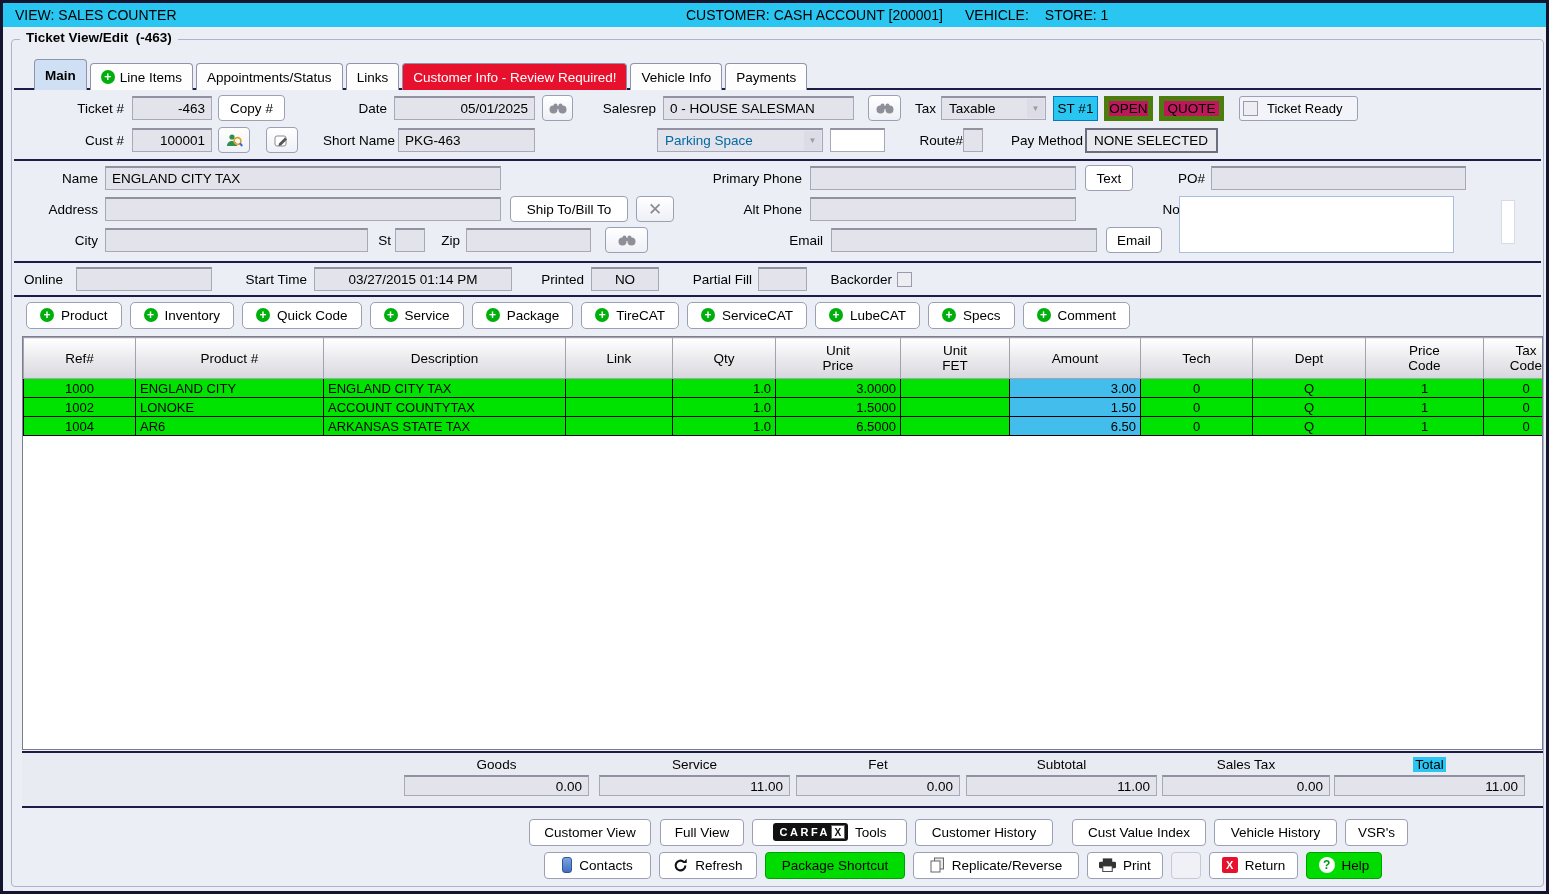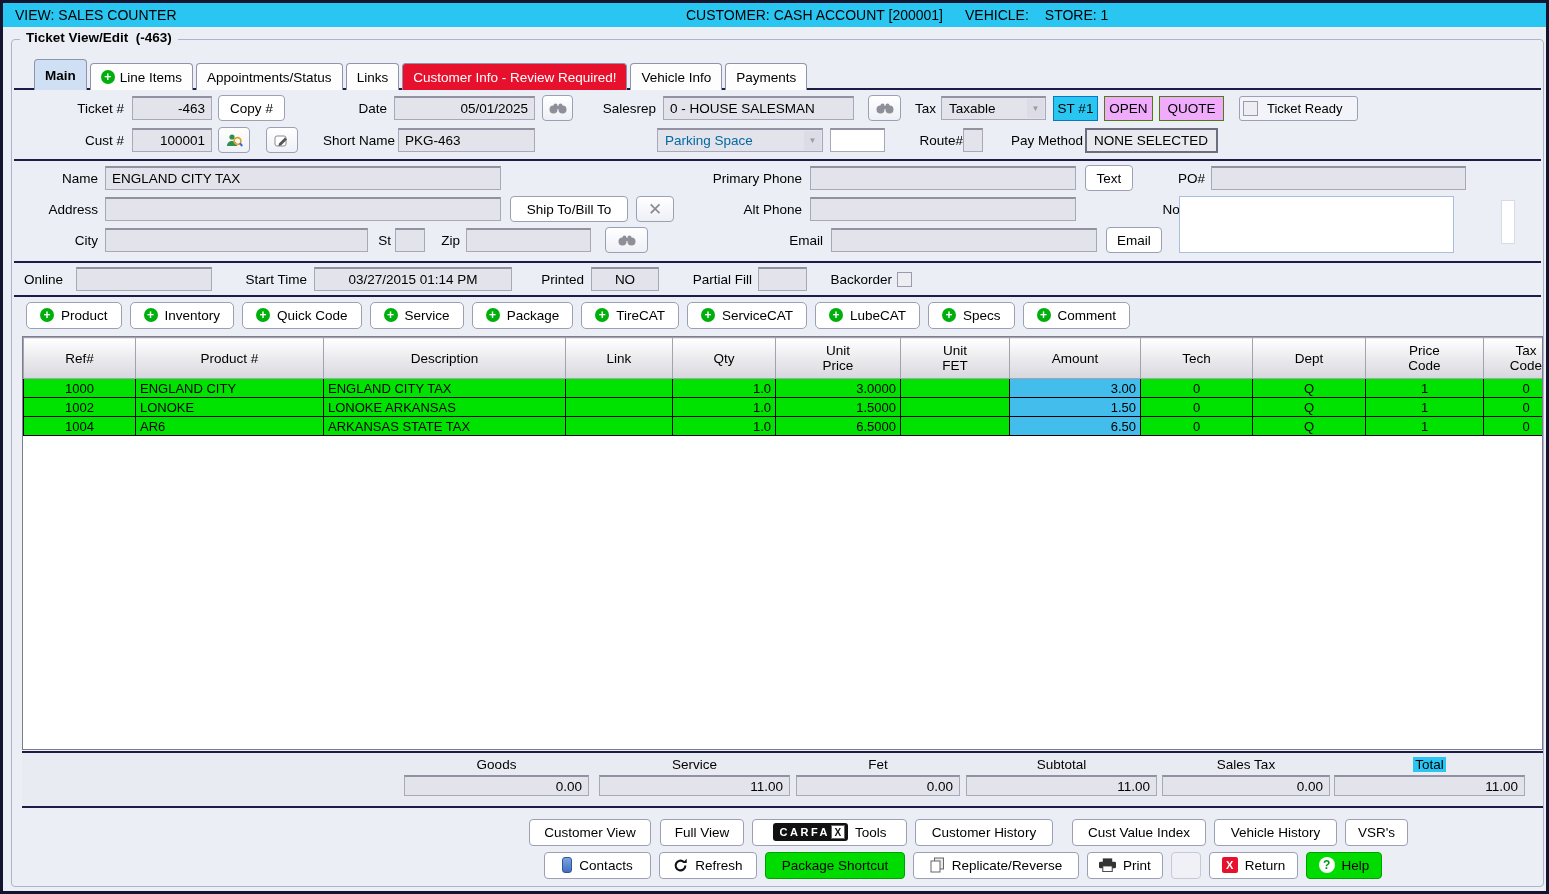--- a/index.html
+++ b/index.html
@@ -26,21 +26,21 @@
 .row { position:absolute; left:10px; display:flex; align-items:center; height:26px; }
 .lbl { text-align:right; font-size:13.5px; white-space:nowrap; }
 .lbl-l { text-align:left; }
 .inp { background:#E3E3EB; border:1px solid #A8A8B8; border-top:2px solid #9191A1; height:24px; display:flex; align-items:center; padding:0 6px; font-size:13.5px; white-space:nowrap; overflow:hidden; }
 .inp.r { justify-content:flex-end;padding-left:32px; } .inp.c { justify-content:center; }
 .winp { background:#fff; border:1px solid #A8A8B8; border-top:2px solid #9191A1; height:24px; }
 .btn { background:#fff; border:1px solid #9BA0B4; border-radius:4px; height:26px; display:inline-flex; align-items:center; justify-content:center; gap:6px; font-size:13.5px; white-space:nowrap; cursor:default; }
 .iconbtn { background:linear-gradient(#ffffff,#eef0f6); }
 .badge { height:25px; display:flex; align-items:center; justify-content:center; font-size:13.5px; }
 .badge.st { background:#2AC6F2; border:1px solid #0a78c0; }
-.badge.green { background:#f0abfc; border:1px solid #4d7c0f; }
+.badge.green { background:#be185d; border:5px solid #4d7c0f; }
 .select { background:#E3E3EB; border:1px solid #A8A8B8; border-top:2px solid #9191A1; height:24px; display:flex; align-items:center; padding:0 22px 0 7px; position:relative; font-size:13.5px; }
 .select .arrow { position:absolute; right:1px; top:1px; bottom:1px; width:17px; background:#dcdce6; color:#9a9aa8; display:flex; align-items:center; justify-content:center; font-size:8px; }
 .placeholder { color:#0369a1; }
 .checkbox { width:15px; height:15px; background:#EDEDF3; border:1px solid #9a9aa8; }
 .divider { position:absolute; left:2px; width:1527px; height:2px; background:#1c1c46; }
 .paybox { background:#E9E9F0; border:2px solid #6d6d7d; height:25px; display:flex; align-items:center; padding:0 7px; font-size:13.5px; }
 .tready { border:1px solid #9BA0B4; border-radius:3px; background:#f2f4fa; height:25px; display:flex; align-items:center; gap:9px; padding:0 3px; }
 .note-ta { position:absolute; left:1167px; top:156px; width:275px; height:57px; background:#fff; border:1px solid #a8c0dd; }
 .note-scroll { position:absolute; left:1489px; top:160px; width:14px; height:44px; background:#fff; border:1px solid #d8dbe6; }
 
@@ -343,21 +343,21 @@
             <td></td>
             <td class="ta-r amount">3.00</td>
             <td class="ta-c">0</td>
             <td class="ta-c">Q</td>
             <td class="ta-c">1</td>
             <td class="ta-c">0</td>
           </tr>
           <tr>
             <td class="ta-c">1002</td>
             <td class="ta-l">LONOKE</td>
-            <td class="ta-l">LONOKE ARKANSAS</td>
+            <td class="ta-l">ACCOUNT COUNTYTAX</td>
             <td></td>
             <td class="ta-r">1.0</td>
             <td class="ta-r">1.5000</td>
             <td></td>
             <td class="ta-r amount">1.50</td>
             <td class="ta-c">0</td>
             <td class="ta-c">Q</td>
             <td class="ta-c">1</td>
             <td class="ta-c">0</td>
           </tr>

